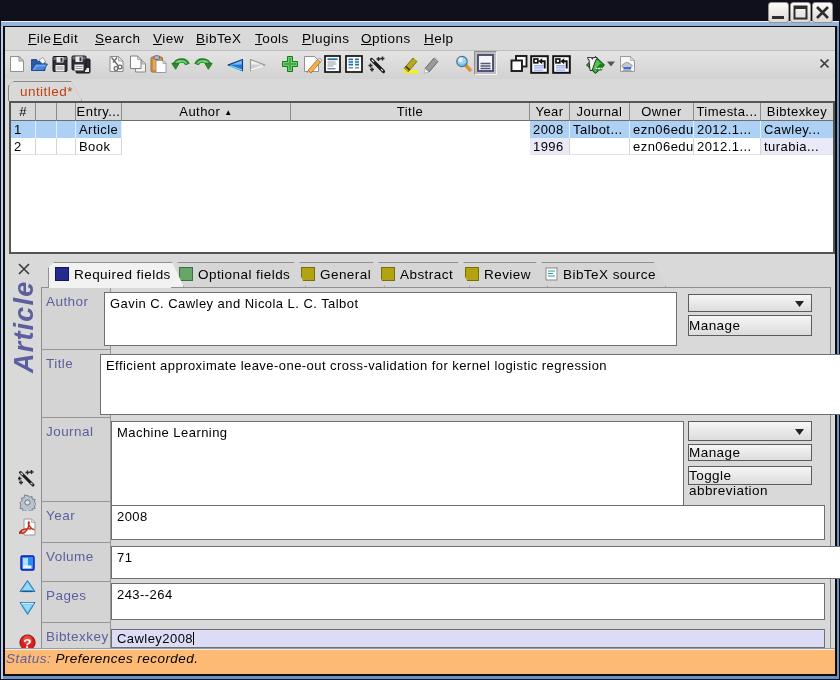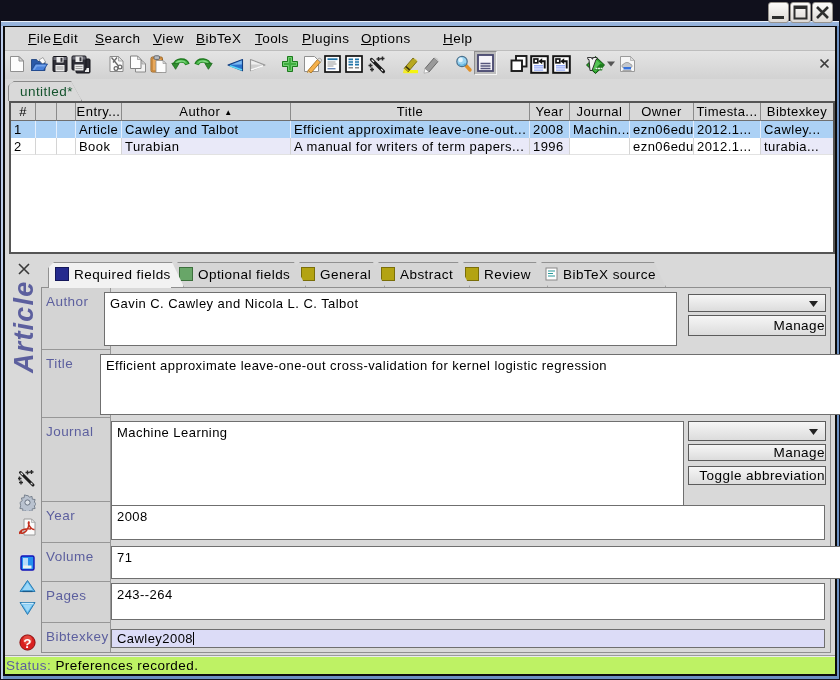--- a/index.html
+++ b/index.html
@@ -26,21 +26,21 @@
 #menubar span { position:absolute; font-size:13.5px; white-space:nowrap; }
 
 #tbsep1 { position:absolute; left:5px; right:5px; top:50px; height:1px; background:#bdbdbd; }
 #tbsep2 { position:absolute; left:5px; right:5px; top:51px; height:28px; background:linear-gradient(#e4e4e4,#d2d2d2); }
 .ticon { position:absolute; top:55px; }
 
 #filetab { position:absolute; left:8px; top:81px; width:74px; height:20px;
   background:#d9d9d9; border:1px solid #8a8a8a; border-bottom:none;
   border-radius:6px 0 0 0;
   clip-path:polygon(0 100%, 0 5px, 6px 0, calc(100% - 11px) 0, 100% 100%);
-  color:#14532d; font-size:13.5px; padding:2px 0 0 11px; }
+  color:#c2410c; font-size:13.5px; padding:2px 0 0 11px; }
 #filetabline { position:absolute; left:8px; top:81px; width:74px; height:20px;
   clip-path:polygon(0 100%, 0 5px, 6px 0, 63px 0, 74px 100%, 71px 100%, 61px 2px, 7px 2px, 2px 6px, 2px 100%); background:#9a9a9a; }
 
 #tablewrap { position:absolute; left:9px; top:101px; width:826px; height:153px;
   background:#fff; border:2px solid #555; }
 .th { position:absolute; top:0; height:18px; background:#d8d8d8; border-right:1px solid #8b8b8b;
   border-bottom:1px solid #6f6f6f; text-align:center; font-size:13px; padding-top:1px; }
 .cell { position:absolute; height:17px; font-size:13px; padding:1px 0 0 3px; white-space:nowrap; overflow:hidden;
   border-right:1px solid #d4d4d4; }
 .r1 { top:18px; background:#acd1f5; border-right:1px solid #e4eefc; }
@@ -55,25 +55,25 @@
 
 #panel-top { position:absolute; left:41px; top:287px; width:790px; height:1px; background:#8f8f8f; }
 #panel-left { position:absolute; left:41px; top:287px; width:1px; height:366px; background:#8f8f8f; }
 #panel-right { position:absolute; left:830px; top:287px; width:1px; height:366px; background:#8f8f8f; }
 #panel-bottom { position:absolute; left:41px; top:652px; width:790px; height:1px; background:#8f8f8f; }
 .lblcell { position:absolute; left:42px; width:69px; background:#d4d4d4;
   border-bottom:1px solid #979797; border-right:1px solid #979797; color:#5c5f9e;
   font-size:13.5px; padding:6px 0 0 4px; }
 .fbox { position:absolute; background:#fff; border:1px solid #6f6f6f; font-size:13px;
   padding:3px 0 0 5px; white-space:nowrap; }
-.rbtn { position:absolute; left:688px; width:138px; border:1px solid #5c5c5c;
-  background:linear-gradient(#f6f6f6,#dcdcdc); text-align:right; font-size:13.5px; }
-
-#statusbar { position:absolute; left:5px; right:5px; bottom:6px; height:19px; background:#bef264;
-  border-top:1px solid #9c9c9c; box-shadow:0 1px 0 #ececec inset; font-size:13.5px; padding:2px 0 0 1px; }
+.rbtn { position:absolute; left:688px; width:124px; border:1px solid #5c5c5c;
+  background:linear-gradient(#f6f6f6,#dcdcdc); text-align:left; font-size:13.5px; }
+
+#statusbar { position:absolute; left:5px; right:5px; bottom:6px; height:26px; background:#fdba74;
+  border-top:1px solid #9c9c9c; box-shadow:0 1px 0 #ececec inset; font-size:13.5px; padding:2px 0 0 1px;font-style:italic; }
 </style>
 </head>
 <body>
 <div id="win">
   <div id="titlebar">
       <div id="title-text">JabRef ~ untitled*</div>
     </div>
   <div id="fbl"></div>
     <div id="fbr"></div>
     <div id="fbb"></div>
@@ -81,21 +81,21 @@
 
   <div id="menubar">
     <span style="left:28px"><u>F</u>ile</span>
       <span style="left:53px"><u>E</u>dit</span>
       <span style="left:95px"><u>S</u>earch</span>
       <span style="left:153px"><u>V</u>iew</span>
       <span style="left:196px"><u>B</u>ibTeX</span>
       <span style="left:255px"><u>T</u>ools</span>
       <span style="left:302px"><u>P</u>lugins</span>
       <span style="left:361px"><u>O</u>ptions</span>
-      <span style="left:443px"><u>H</u>elp</span>
+      <span style="left:424px"><u>H</u>elp</span>
   </div>
 
   <div id="tbsep1"></div>
     <div id="tbsep2"></div>
   <div id="toolbar">
     <svg class="ticon" style="left:9px" width="16" height="18">
         <path d="M1.5 1.5h8.5l4.5 4.5v10.5H1.5z" fill="#fdfdfd" stroke="#909090"></path>
         <path d="M10 1.5l4.5 4.5H10z" fill="#d8d8d8" stroke="#909090"></path>
       </svg>
     <svg class="ticon" style="left:30px" width="18" height="18">
@@ -266,33 +266,29 @@
     <div class="th" style="left:280px;width:239px">Title</div>
     <div class="th" style="left:519px;width:40px">Year</div>
     <div class="th" style="left:559px;width:60px">Journal</div>
     <div class="th" style="left:619px;width:64px">Owner</div>
     <div class="th" style="left:683px;width:67px">Timesta...</div>
     <div class="th" style="left:750px;width:72px;border-right:none">Bibtexkey</div>
     <div class="cell r1" style="left:0;width:25px">1</div>
     <div class="cell r1" style="left:25px;width:21px"></div>
     <div class="cell r1" style="left:46px;width:19px"></div>
     <div class="cell r1" style="left:65px;width:46px">Article</div>
-    <div class="cell r1" style="left:111px;width:169px">Cawley and Talbot</div>
-    <div class="cell r1" style="left:280px;width:239px">Efficient approximate leave-one-out...</div>
     <div class="cell r1" style="left:519px;width:40px">2008</div>
-    <div class="cell r1" style="left:559px;width:60px">Machin...</div>
+    <div class="cell r1" style="left:559px;width:60px">Talbot...</div>
     <div class="cell r1" style="left:619px;width:64px">ezn06edu</div>
     <div class="cell r1" style="left:683px;width:67px">2012.1...</div>
     <div class="cell r1" style="left:750px;width:72px;border-right:none">Cawley...</div>
     <div class="cell r2" style="left:0;width:25px">2</div>
     <div class="cell r2" style="left:25px;width:21px"></div>
     <div class="cell r2" style="left:46px;width:19px"></div>
     <div class="cell r2" style="left:65px;width:46px">Book</div>
-    <div class="cell r2 lav" style="left:111px;width:169px">Turabian</div>
-    <div class="cell r2 lav" style="left:280px;width:239px">A manual for writers of term papers...</div>
     <div class="cell r2 lav" style="left:519px;width:40px">1996</div>
     <div class="cell r2" style="left:559px;width:60px"></div>
     <div class="cell r2" style="left:619px;width:64px">ezn06edu</div>
     <div class="cell r2" style="left:683px;width:67px">2012.1...</div>
     <div class="cell r2 lav" style="left:750px;width:72px;border-right:none">turabia...</div>
   </div>
 
   <div id="editorarea">
 
     <svg class="abs" style="left:17px; top:262px" width="14" height="14">

